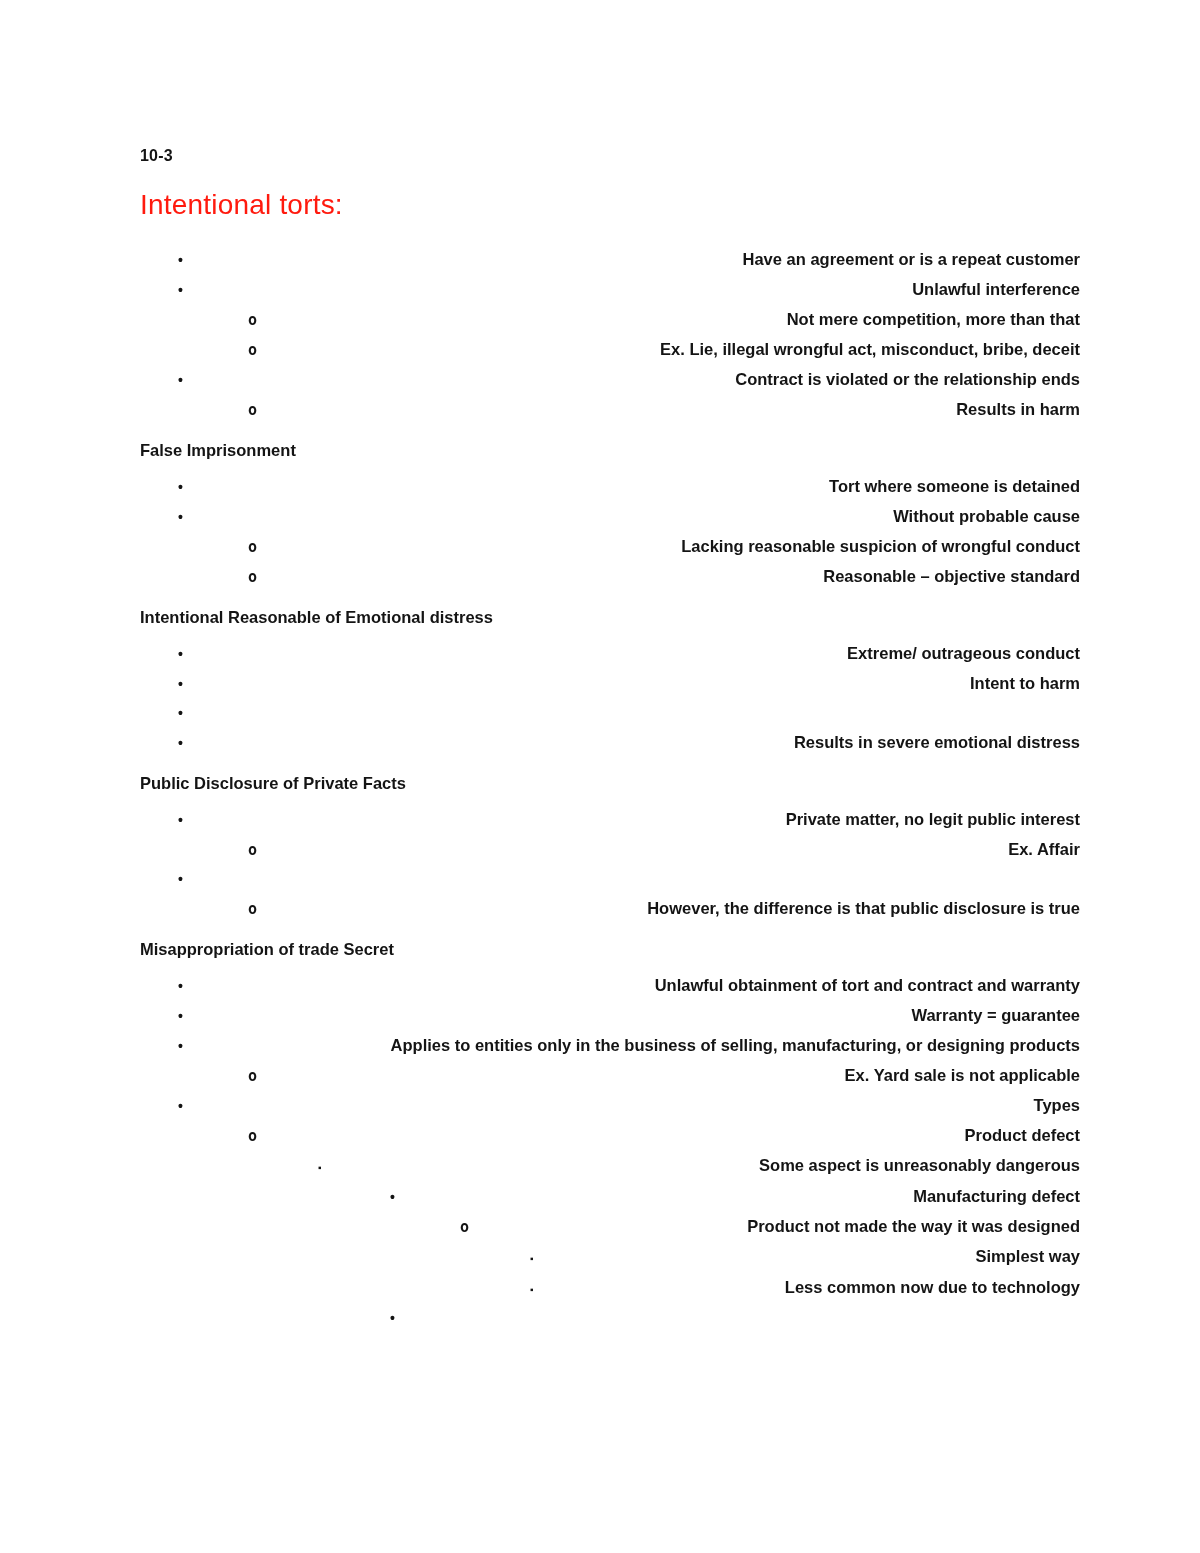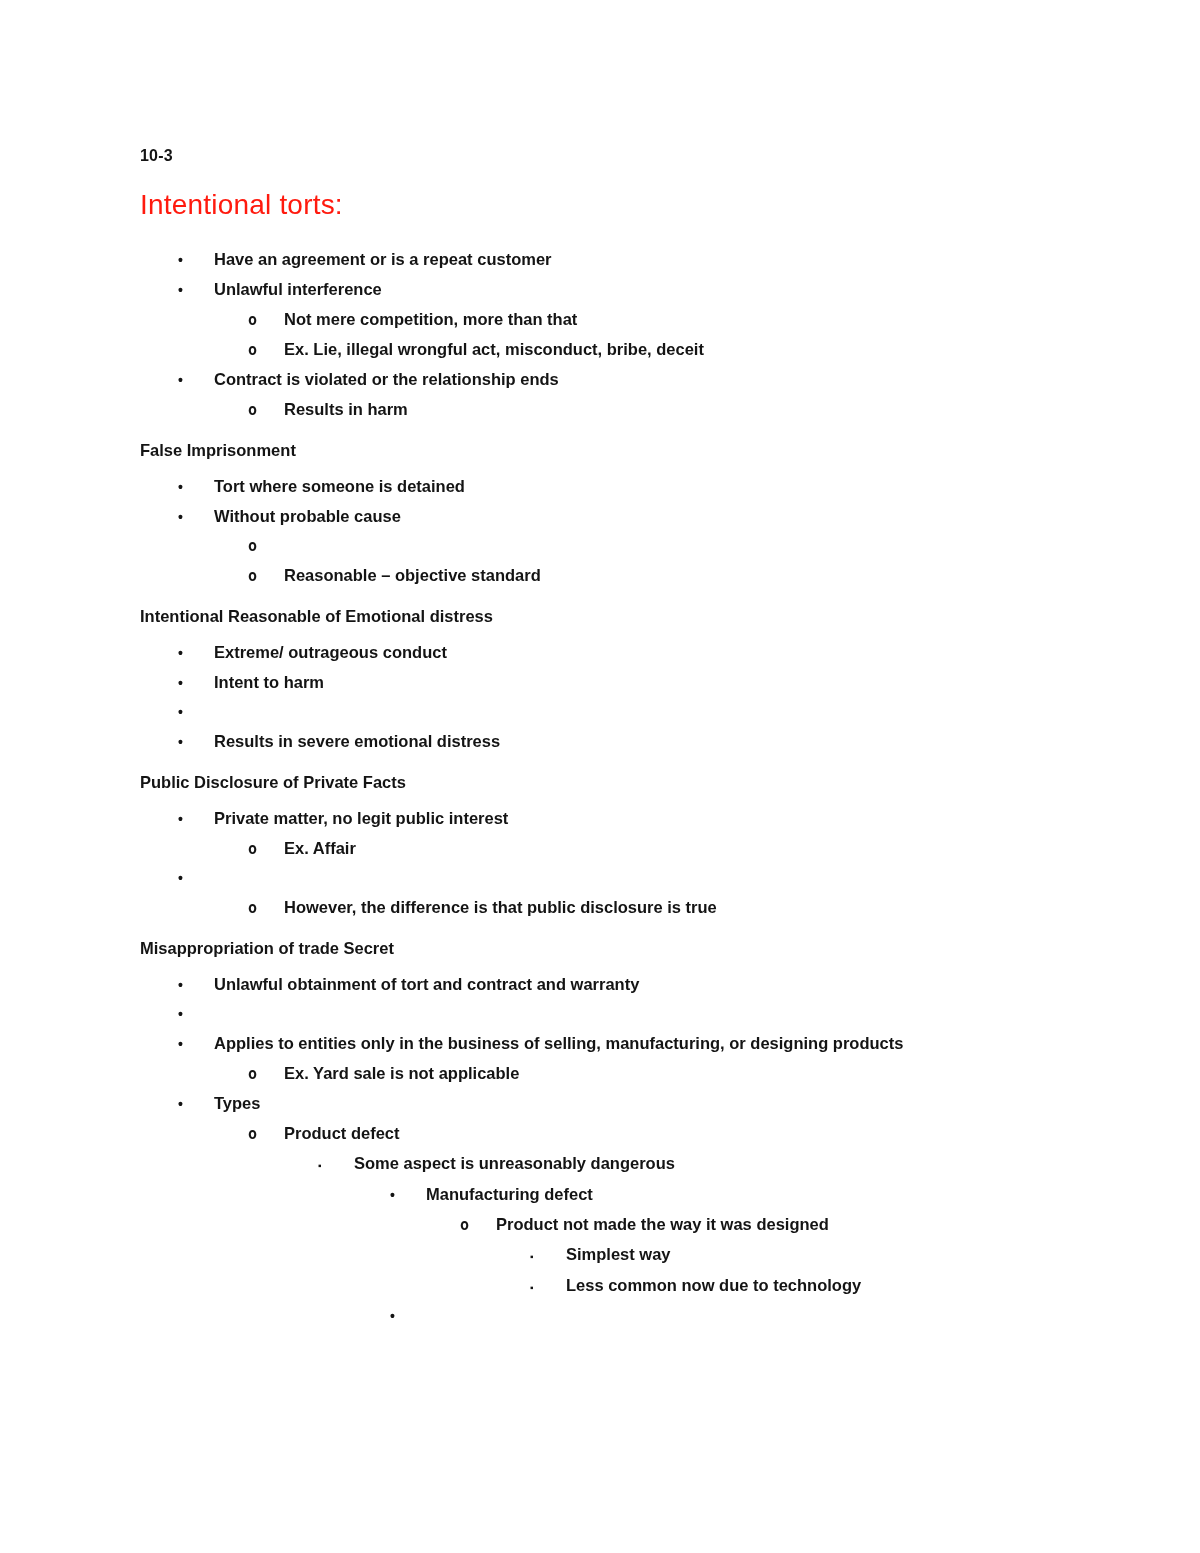--- a/index.html
+++ b/index.html
@@ -30,21 +30,21 @@
   .sh {
     margin: 19px 0 15px 0;
     line-height: 21px;
   }
   .li {
     display: flex;
     align-items: baseline;
     line-height: 21px;
     margin-bottom: 8px;
   }
-  .tx { flex: 1; }
+  .tx { flex: 1; text-align: right; }
   .mk {
     flex: 0 0 36px;
     display: inline-block;
   }
   
   .l1 { padding-left: 38px; }
   .l2 { padding-left: 108px; }
   .l3 { padding-left: 178px; }
   .l4 { padding-left: 250px; }
   .l5 { padding-left: 320px; }
@@ -91,20 +91,21 @@
   <div class="li l1">
       <span class="mk m-disc">•</span>
       <span class="tx">Tort where someone is detained</span>
     </div>
   <div class="li l1">
       <span class="mk m-disc">•</span>
       <span class="tx">Without probable cause</span>
     </div>
   <div class="li l2">
       <span class="mk m-circle">o</span>
+      <span class="tx">Lacking reasonable suspicion of wrongful conduct</span>
     </div>
   <div class="li l2">
       <span class="mk m-circle">o</span>
       <span class="tx">Reasonable – objective standard</span>
     </div>
 
   <p class="sh">Intentional Reasonable of Emotional distress</p>
   <div class="li l1">
       <span class="mk m-disc">•</span>
       <span class="tx">Extreme/ outrageous conduct</span>
@@ -138,20 +139,21 @@
       <span class="tx">However, the difference is that public disclosure is true</span>
     </div>
 
   <p class="sh">Misappropriation of trade Secret</p>
   <div class="li l1">
       <span class="mk m-disc">•</span>
       <span class="tx">Unlawful obtainment of tort and contract and warranty</span>
     </div>
   <div class="li l1">
       <span class="mk m-disc">•</span>
+      <span class="tx">Warranty = guarantee</span>
     </div>
   <div class="li l1">
       <span class="mk m-disc">•</span>
       <span class="tx">Applies to entities only in the business of selling, manufacturing, or designing products</span>
     </div>
   <div class="li l2">
       <span class="mk m-circle">o</span>
       <span class="tx">Ex. Yard sale is not applicable</span>
     </div>
   <div class="li l1">

